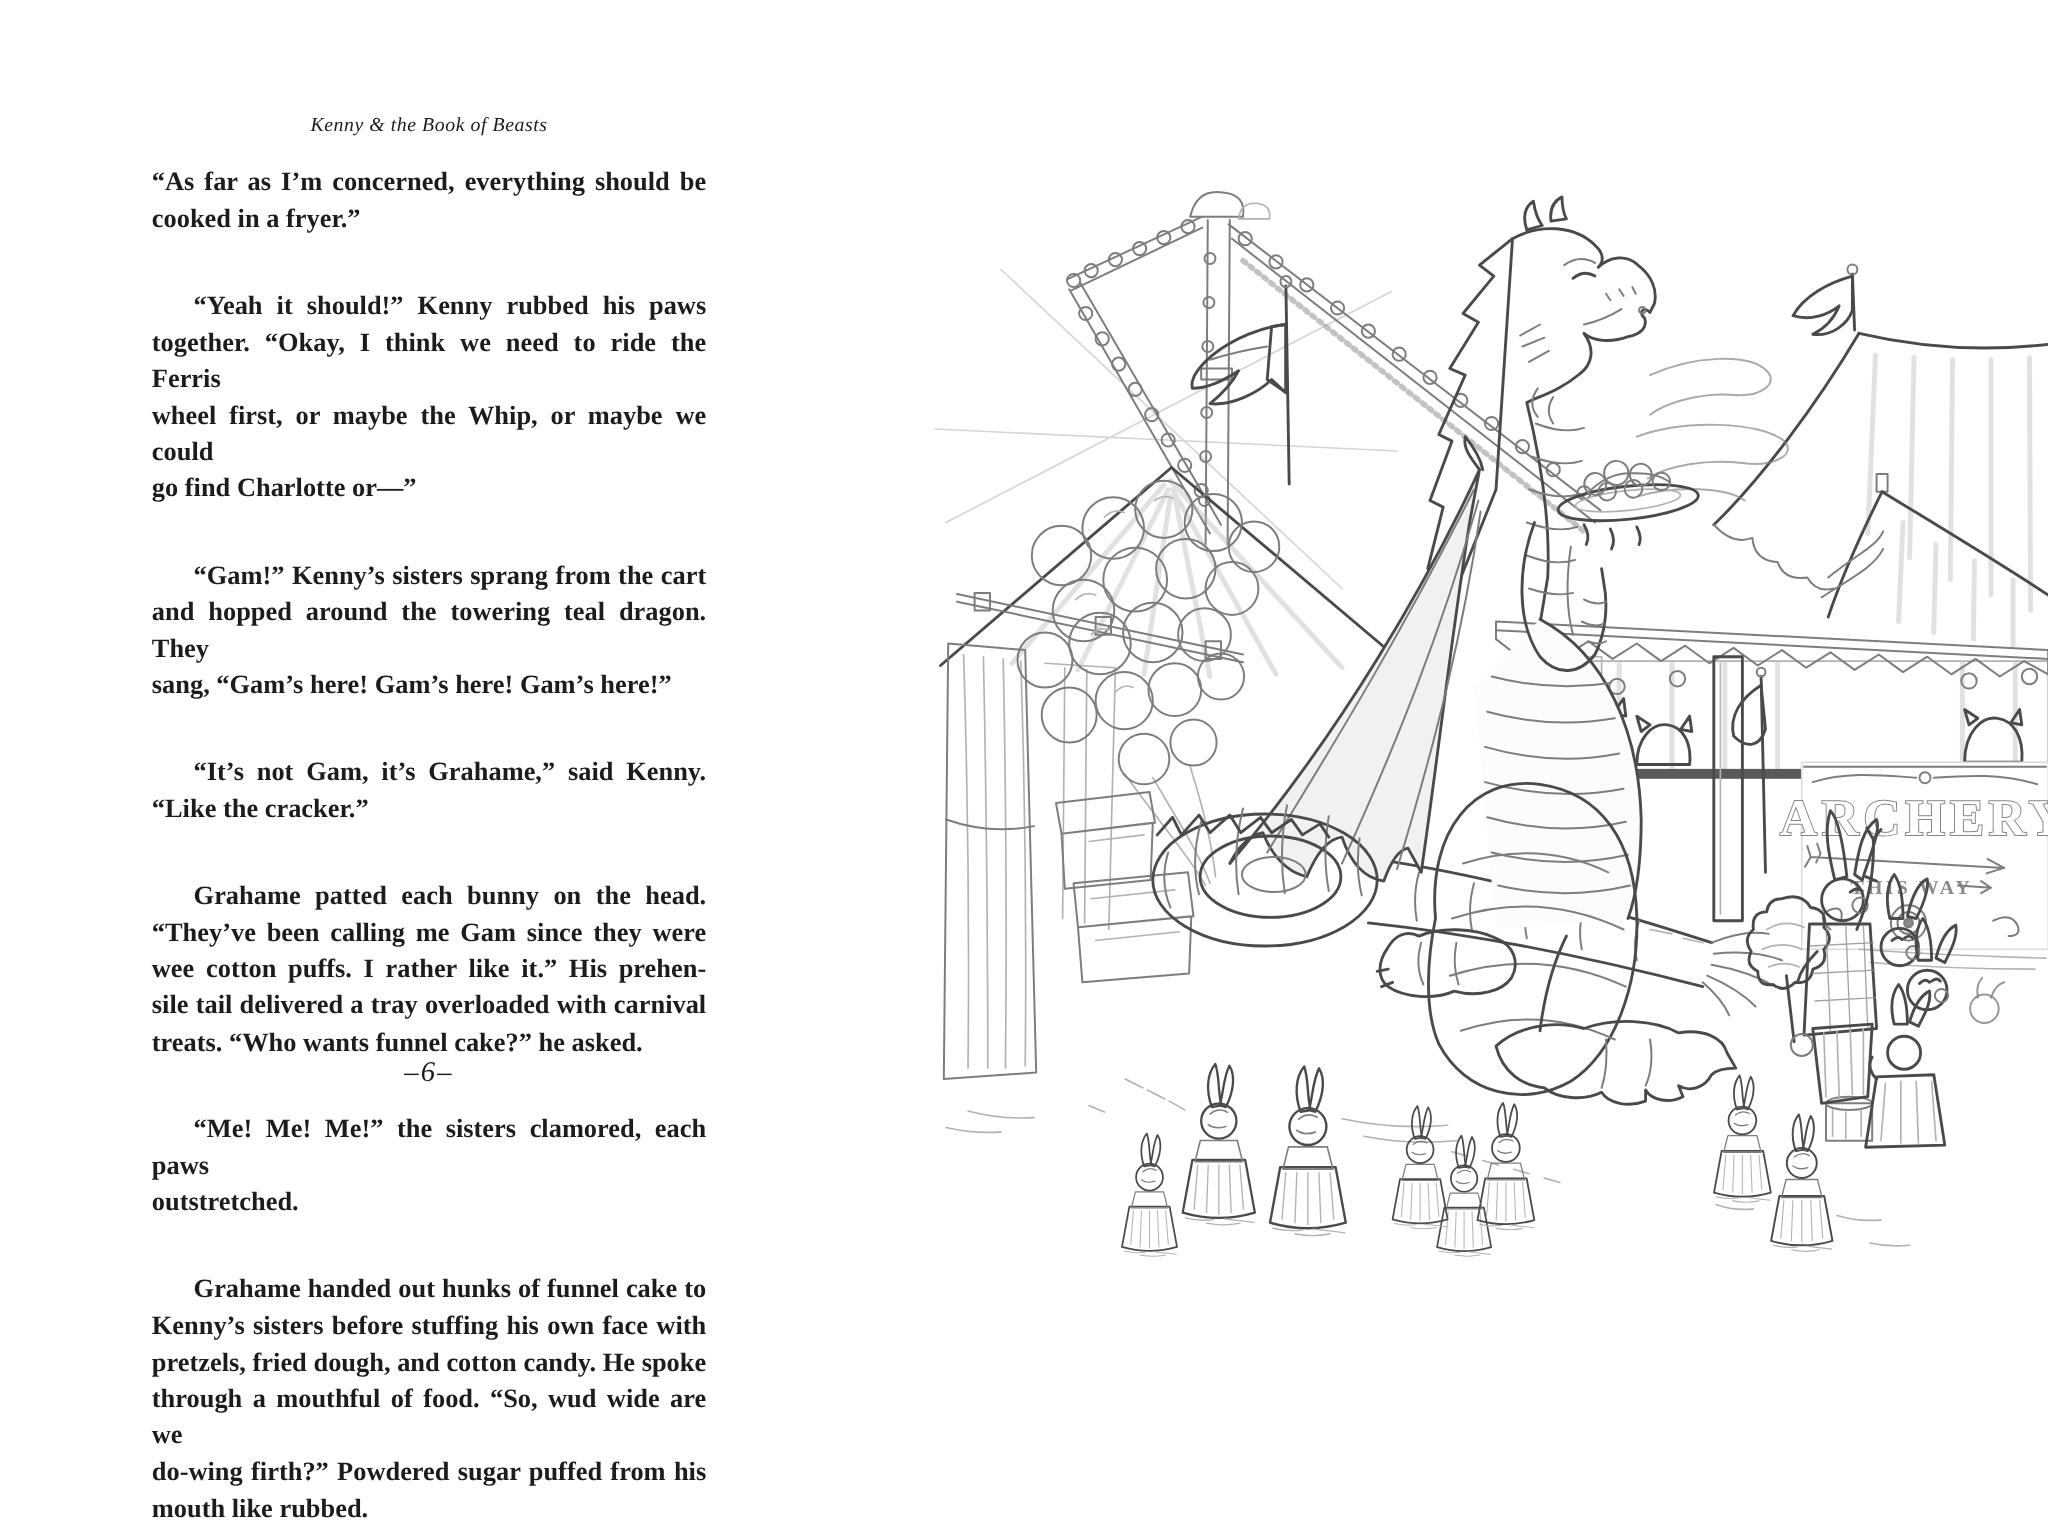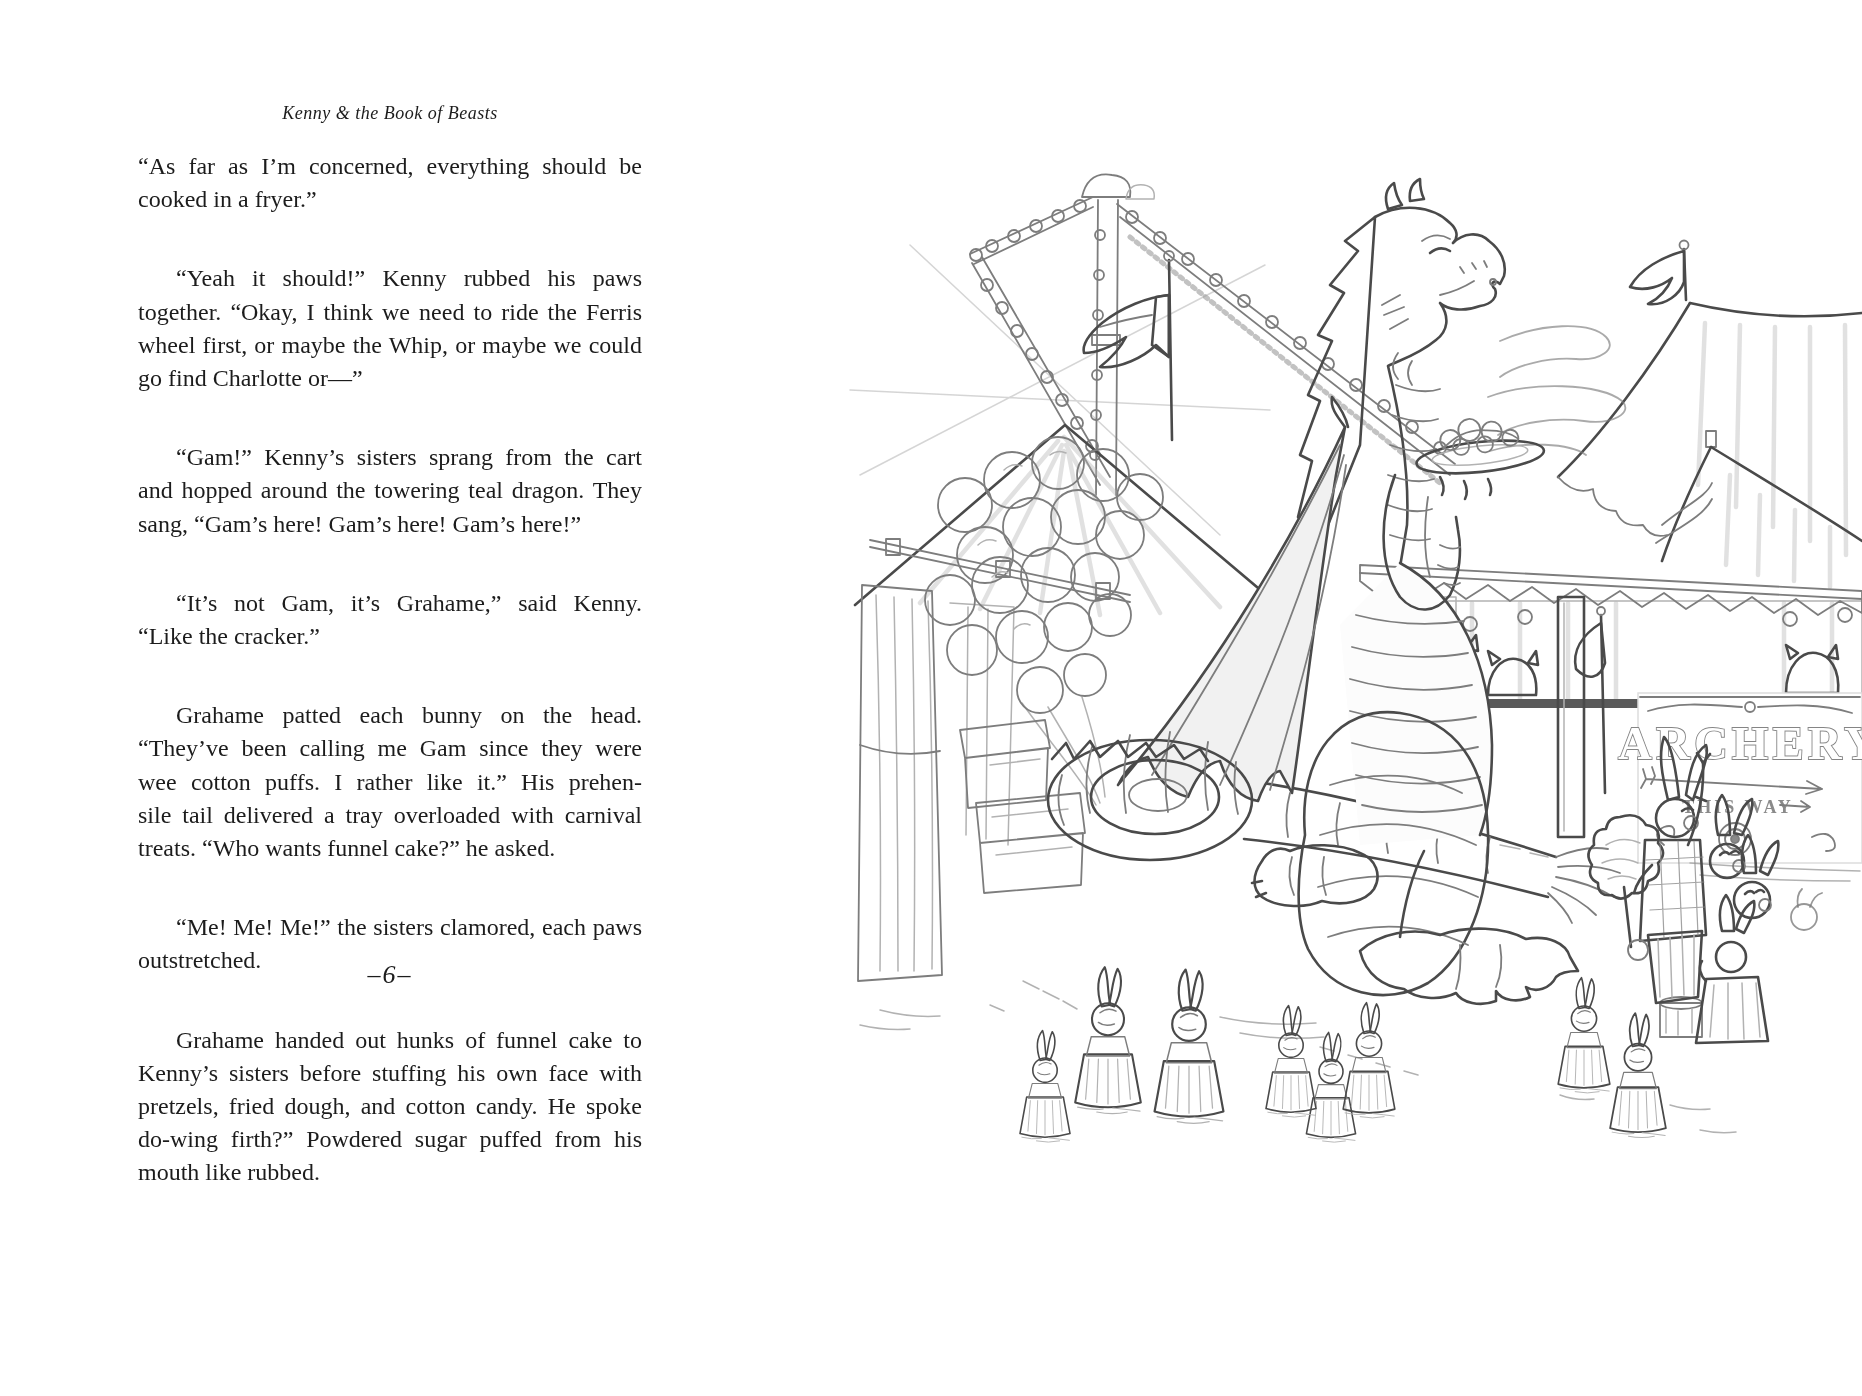--- a/index.html
+++ b/index.html
@@ -3,21 +3,21 @@
 <meta charset="utf-8">
 <style>
   html,body{margin:0;padding:0;background:#ffffff;}
   body{width:1862px;height:1396px;position:relative;overflow:hidden;
        font-family:"Liberation Serif",serif;color:#1c1c1c;}
 
   
   .running-head{position:absolute;top:103px;left:138px;width:504px;
     text-align:center;font-style:italic;font-size:18px;letter-spacing:.5px;}
   .body-text{position:absolute;top:150px;left:138px;width:504px;
-    font-size:24px;line-height:33.2px;}
+    font-size:24px;line-height:33.2px;font-weight:bold;}
   .line{width:100%;white-space:normal;}
   .jl{text-align:justify;text-align-last:justify;}
   .ll{text-align:left;}
   .ind{text-indent:38px;margin-top:46px;}
   .page-num{position:absolute;top:960px;left:138px;width:504px;
     text-align:center;font-style:italic;font-size:26px;letter-spacing:2px;}
 
   
   .illustration{position:absolute;left:800px;top:145px;width:1062px;height:1250px;}
   svg .ln{fill:none;stroke-linecap:round;stroke-linejoin:round;}
@@ -47,20 +47,21 @@
   <div class="line jl ind">Grahame patted each bunny on the head.</div>
   <div class="line jl">“They’ve been calling me Gam since they were</div>
   <div class="line jl">wee cotton puffs. I rather like it.” His prehen-</div>
   <div class="line jl">sile tail delivered a tray overloaded with carnival</div>
   <div class="line ll">treats. “Who wants funnel cake?” he asked.</div>
   <div class="line jl ind">“Me! Me! Me!” the sisters clamored, each paws</div>
   <div class="line ll">outstretched.</div>
   <div class="line jl ind">Grahame handed out hunks of funnel cake to</div>
   <div class="line jl">Kenny’s sisters before stuffing his own face with</div>
   <div class="line jl">pretzels, fried dough, and cotton candy. He spoke</div>
+  <div class="line jl">through a mouthful of food. “So, wud wide are we</div>
   <div class="line jl">do-wing firth?” Powdered sugar puffed from his</div>
   <div class="line ll">mouth like rubbed.</div>
 </div>
 
 <div class="page-num">–6–</div>
 
 <div class="illustration">
 <svg viewBox="0 0 1062 1250" width="1062" height="1250">
   <defs>
     <pattern id="xh" width="8" height="8" patternUnits="userSpaceOnUse" patternTransform="rotate(38)">

